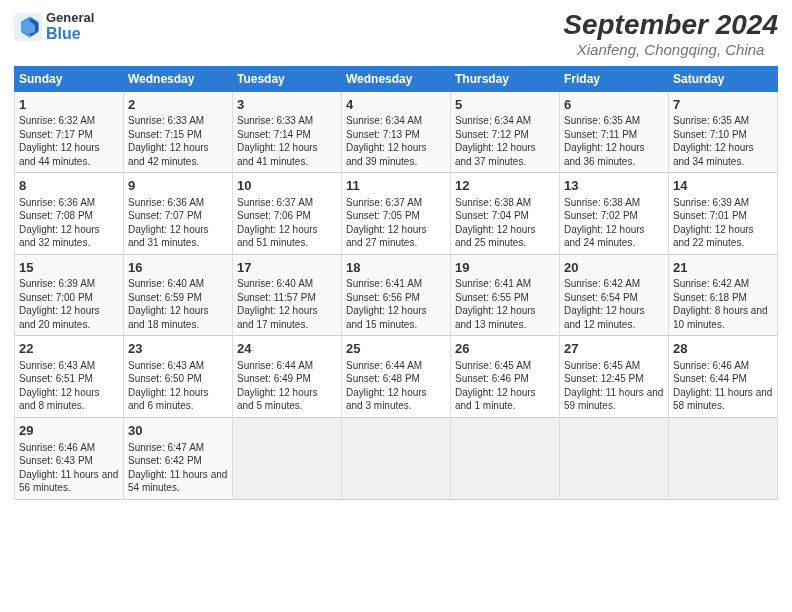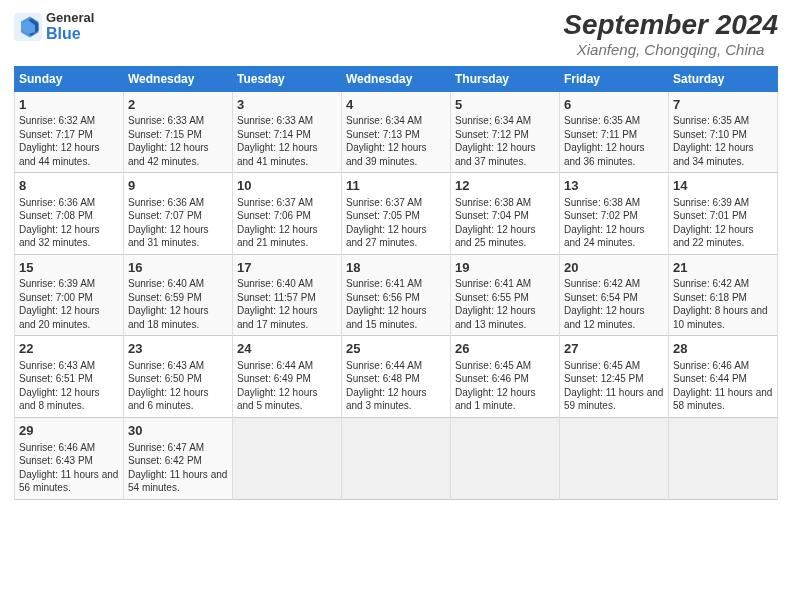--- a/index.html
+++ b/index.html
@@ -182,21 +182,21 @@
           <td>
         <span class="day-num">9</span>
         <span>Sunrise: 6:36 AM</span><br>
         <span>Sunset: 7:07 PM</span><br>
         <span>Daylight: 12 hours and 31 minutes.</span>
       </td>
           <td>
         <span class="day-num">10</span>
         <span>Sunrise: 6:37 AM</span><br>
         <span>Sunset: 7:06 PM</span><br>
-        <span>Daylight: 12 hours and 21 minutes.</span>
+        <span>Daylight: 12 hours and 51 minutes.</span>
       </td>
           <td>
         <span class="day-num">11</span>
         <span>Sunrise: 6:37 AM</span><br>
         <span>Sunset: 7:05 PM</span><br>
         <span>Daylight: 12 hours and 27 minutes.</span>
       </td>
           <td>
         <span class="day-num">12</span>
         <span>Sunrise: 6:38 AM</span><br>

